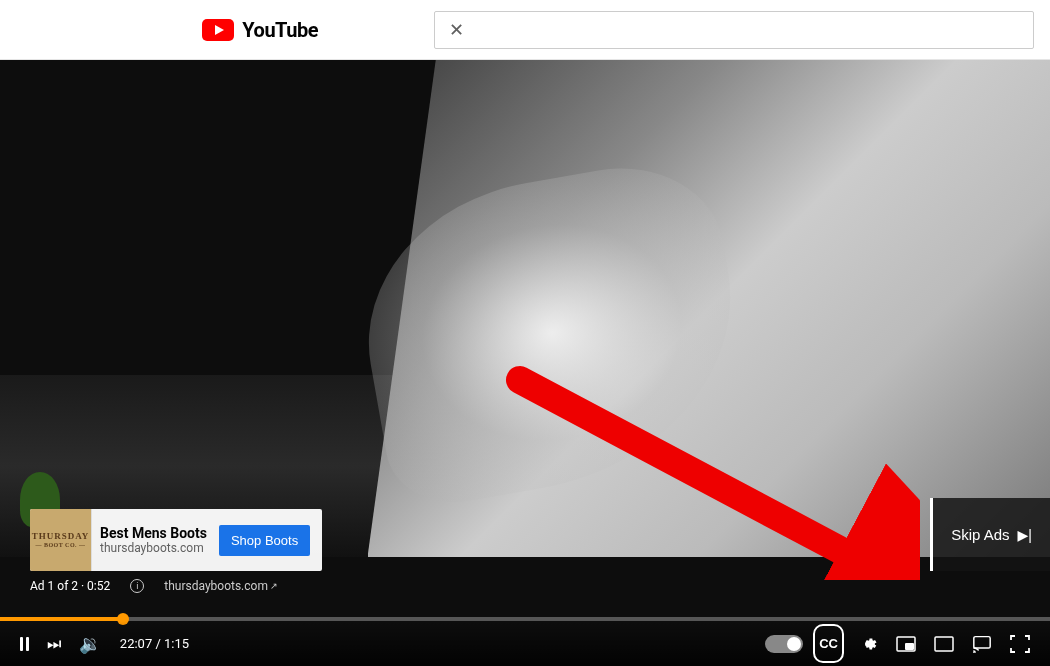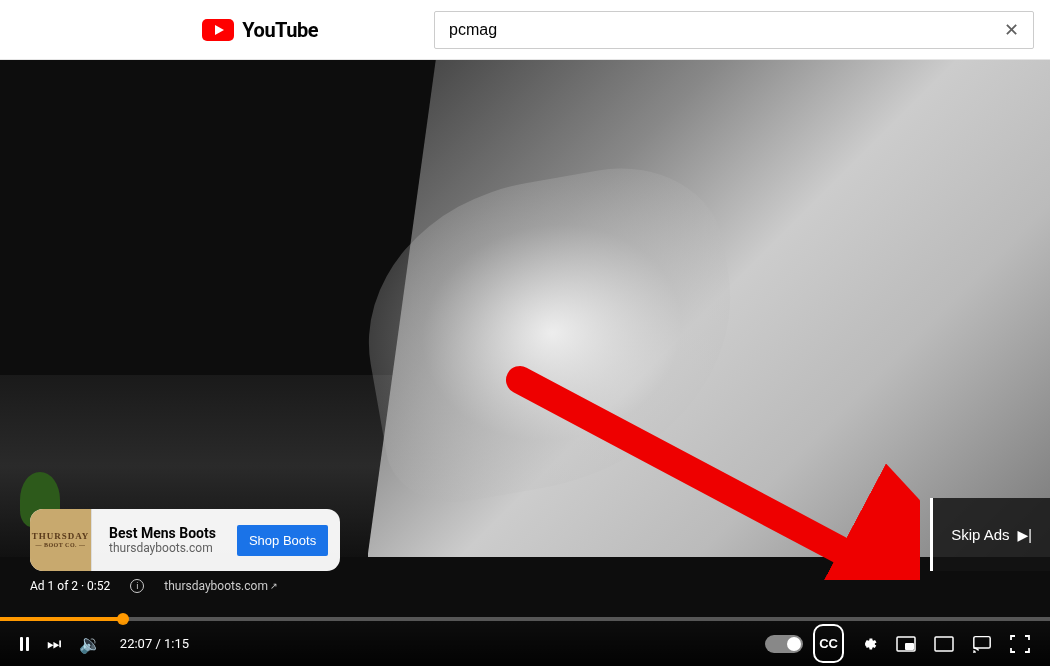--- a/index.html
+++ b/index.html
@@ -148,23 +148,23 @@
       pointer-events: none;
     }
 
     
     #ad-overlay {
       position: absolute;
       bottom: 95px;
       left: 30px;
       display: flex;
       align-items: center;
-      gap: 13px;
+      gap: 4px;
       background: rgba(255,255,255,0.95);
-      border-radius: 13px;
+      border-radius: 2px;
       overflow: hidden;
       height: 62px;
       margin-top: 12px;
     }
     #ad-logo {
       width: 62px;
       height: 62px;
       background: #c8a96e;
       display: flex;
       align-items: center;
@@ -348,21 +348,20 @@
   <div id="logo-area">
 
     <svg id="yt-icon" viewBox="0 0 32 22" xmlns="http://www.w3.org/2000/svg">
       <rect width="32" height="22" rx="5" fill="#FF0000"></rect>
       <polygon points="13,6 13,16 22,11" fill="#FFFFFF"></polygon>
     </svg>
     <span id="logo-text">YouTube</span>
   </div>
 
   <div id="search-bar">
-    <input id="search-input" type="text" value="pcmag" style="">
     <span id="search-clear">✕</span>
   </div>
 </div>
 
 <div id="player-container">
 
   <div id="scene">
     <div class="scene-dark"></div>
     <div class="scene-table"></div>
     <div class="scene-person"></div>

